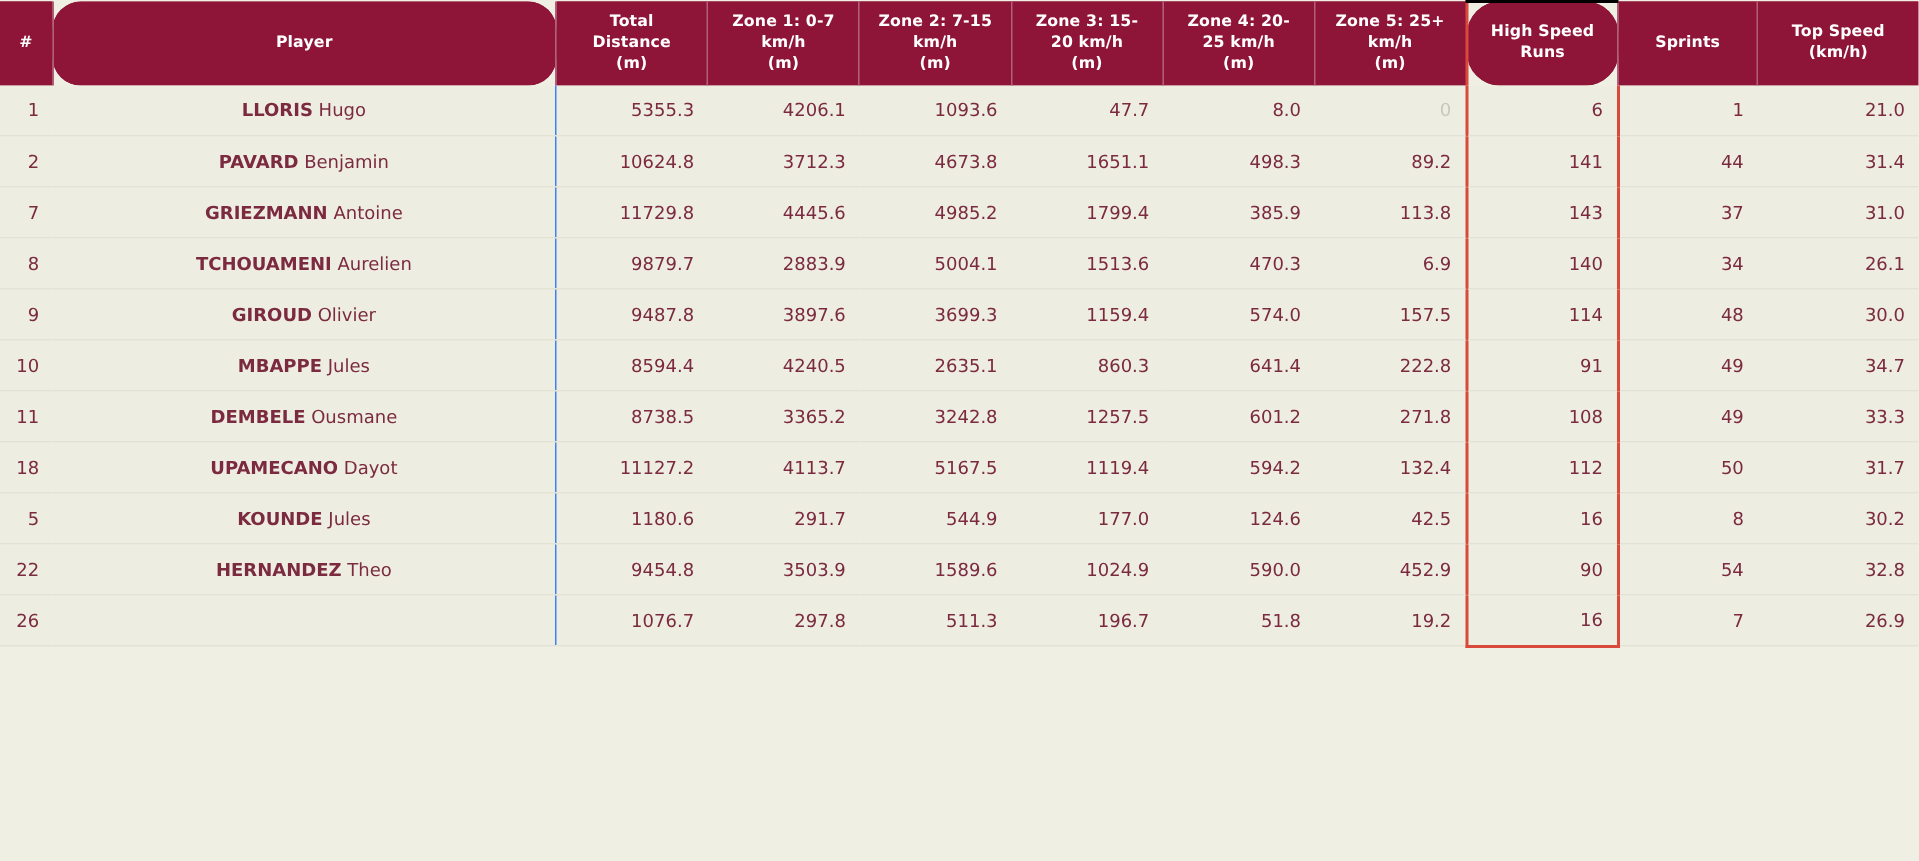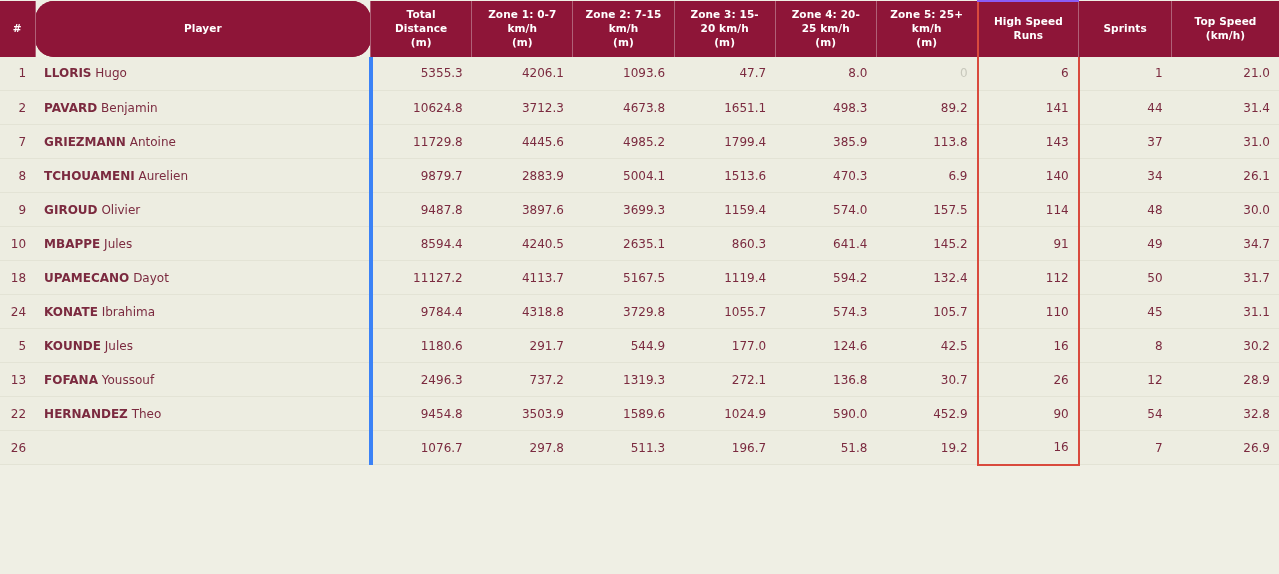--- a/index.html
+++ b/index.html
@@ -66,40 +66,41 @@
   .stats-table tbody tr:last-child td { border-bottom: 1px solid #E3E3D5; }
 
   td.c-rank {
     text-align: right;
     padding-right: 9px;
     padding-left: 0;
     font-size: 12px;
     color: #7B2A3F;
   }
   td.c-player {
-    text-align: left;
+    text-align: center;
     padding-left: 12px;
     font-size: 12px;
   }
   td.c-player .surname { font-weight: bold; }
   td.c-player .given   { font-weight: normal; }
   td.c-num {
     text-align: right;
     padding-right: 16px;
   }
   td.c-num.muted { color: #C8C8BC; }
 
   
-  td.sep-left  { border-left: 4px solid #3b82f6; }
+  td.sep-left  { border-left: 1px solid #3b82f6; }
 
   
   th.hl {
     border-left: 2px solid #D94A3D;
     border-right: 2px solid #D94A3D;
-    border-top: 2px solid #8b5cf6;
+    border-top: 2px solid #000000;
+    border-radius: 22px;
   }
   td.hl {
     border-left: 2px solid #D94A3D;
     border-right: 2px solid #D94A3D;
   }
   tbody tr:last-child td.hl {
     border-bottom: 2px solid #D94A3D;
   }
 </style>
 </head>
@@ -188,78 +189,65 @@
         <td class="c-num">30.0</td>
       </tr>
       <tr>
         <td class="c-rank">10</td>
         <td class="c-player"><span class="surname">MBAPPE</span> <span class="given">Jules</span></td>
         <td class="c-num sep-left">8594.4</td>
         <td class="c-num">4240.5</td>
         <td class="c-num">2635.1</td>
         <td class="c-num">860.3</td>
         <td class="c-num">641.4</td>
-        <td class="c-num">145.2</td>
+        <td class="c-num">222.8</td>
         <td class="c-num hl">91</td>
         <td class="c-num">49</td>
         <td class="c-num">34.7</td>
+      </tr>
+      <tr>
+        <td class="c-rank">11</td>
+        <td class="c-player"><span class="surname">DEMBELE</span> <span class="given">Ousmane</span></td>
+        <td class="c-num sep-left">8738.5</td>
+        <td class="c-num">3365.2</td>
+        <td class="c-num">3242.8</td>
+        <td class="c-num">1257.5</td>
+        <td class="c-num">601.2</td>
+        <td class="c-num">271.8</td>
+        <td class="c-num hl">108</td>
+        <td class="c-num">49</td>
+        <td class="c-num">33.3</td>
       </tr>
       <tr>
         <td class="c-rank">18</td>
         <td class="c-player"><span class="surname">UPAMECANO</span> <span class="given">Dayot</span></td>
         <td class="c-num sep-left">11127.2</td>
         <td class="c-num">4113.7</td>
         <td class="c-num">5167.5</td>
         <td class="c-num">1119.4</td>
         <td class="c-num">594.2</td>
         <td class="c-num">132.4</td>
         <td class="c-num hl">112</td>
         <td class="c-num">50</td>
         <td class="c-num">31.7</td>
       </tr>
       <tr>
-        <td class="c-rank">24</td>
-        <td class="c-player"><span class="surname">KONATE</span> <span class="given">Ibrahima</span></td>
-        <td class="c-num sep-left">9784.4</td>
-        <td class="c-num">4318.8</td>
-        <td class="c-num">3729.8</td>
-        <td class="c-num">1055.7</td>
-        <td class="c-num">574.3</td>
-        <td class="c-num">105.7</td>
-        <td class="c-num hl">110</td>
-        <td class="c-num">45</td>
-        <td class="c-num">31.1</td>
-      </tr>
-      <tr>
         <td class="c-rank">5</td>
         <td class="c-player"><span class="surname">KOUNDE</span> <span class="given">Jules</span></td>
         <td class="c-num sep-left">1180.6</td>
         <td class="c-num">291.7</td>
         <td class="c-num">544.9</td>
         <td class="c-num">177.0</td>
         <td class="c-num">124.6</td>
         <td class="c-num">42.5</td>
         <td class="c-num hl">16</td>
         <td class="c-num">8</td>
         <td class="c-num">30.2</td>
       </tr>
       <tr>
-        <td class="c-rank">13</td>
-        <td class="c-player"><span class="surname">FOFANA</span> <span class="given">Youssouf</span></td>
-        <td class="c-num sep-left">2496.3</td>
-        <td class="c-num">737.2</td>
-        <td class="c-num">1319.3</td>
-        <td class="c-num">272.1</td>
-        <td class="c-num">136.8</td>
-        <td class="c-num">30.7</td>
-        <td class="c-num hl">26</td>
-        <td class="c-num">12</td>
-        <td class="c-num">28.9</td>
-      </tr>
-      <tr>
         <td class="c-rank">22</td>
         <td class="c-player"><span class="surname">HERNANDEZ</span> <span class="given">Theo</span></td>
         <td class="c-num sep-left">9454.8</td>
         <td class="c-num">3503.9</td>
         <td class="c-num">1589.6</td>
         <td class="c-num">1024.9</td>
         <td class="c-num">590.0</td>
         <td class="c-num">452.9</td>
         <td class="c-num hl">90</td>
         <td class="c-num">54</td>

